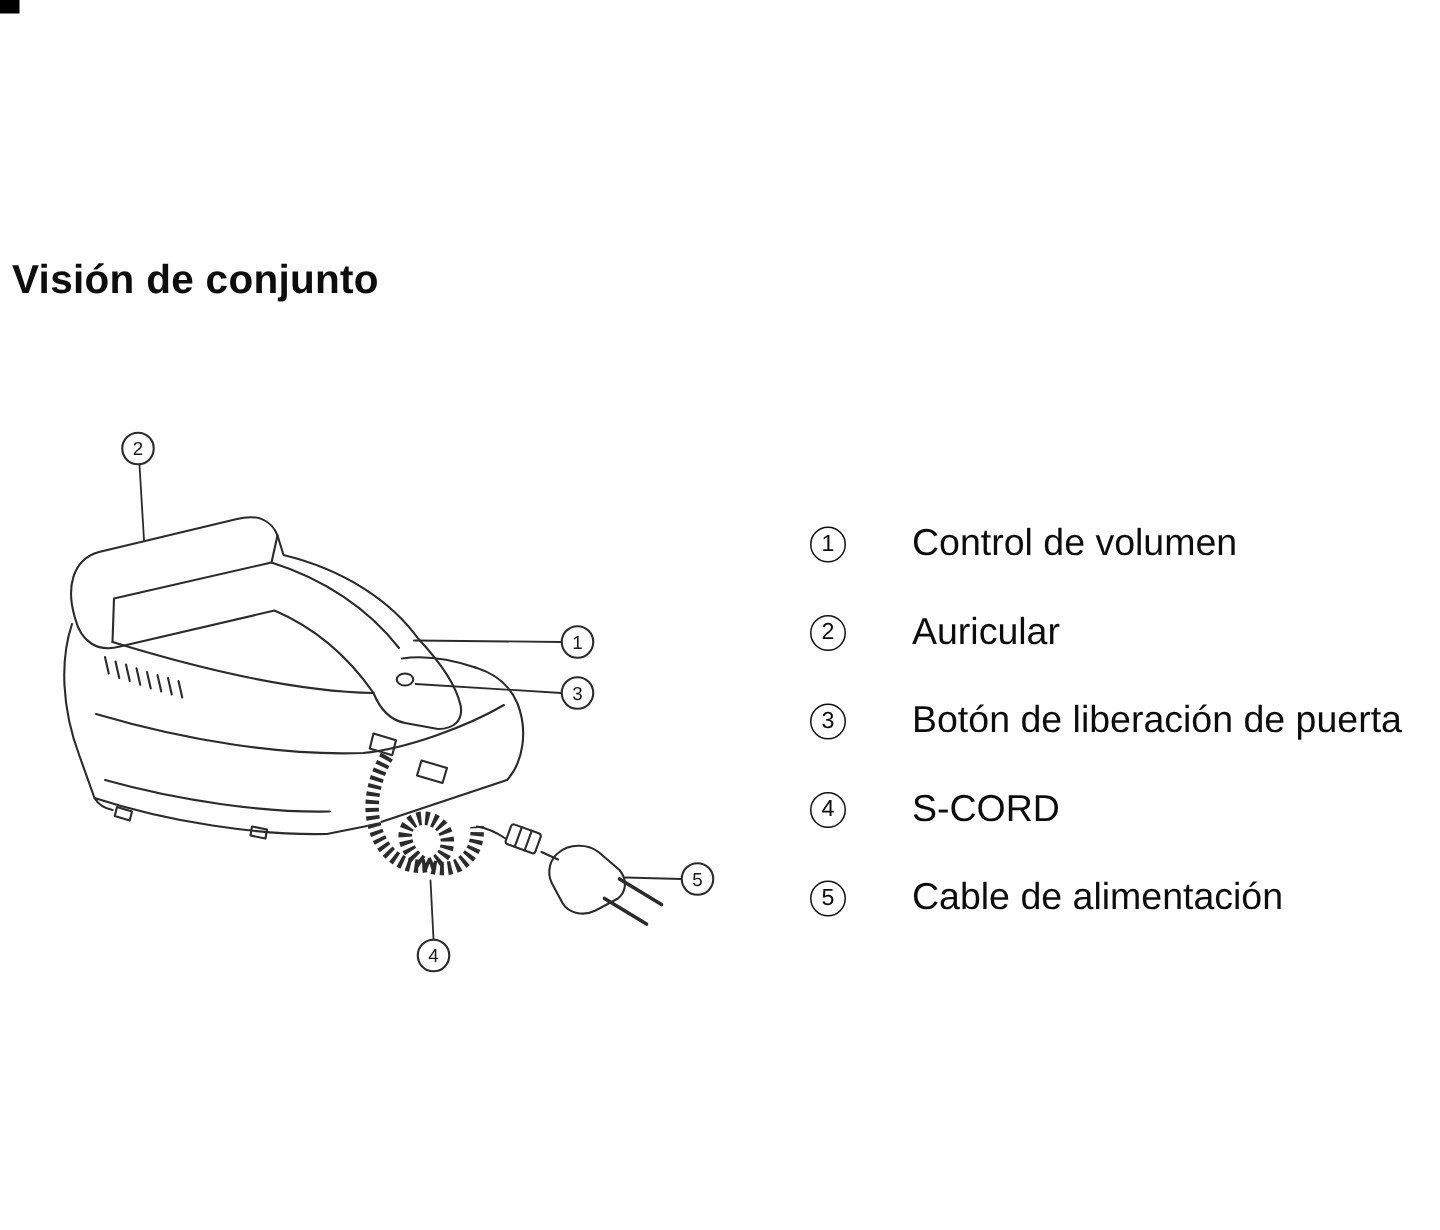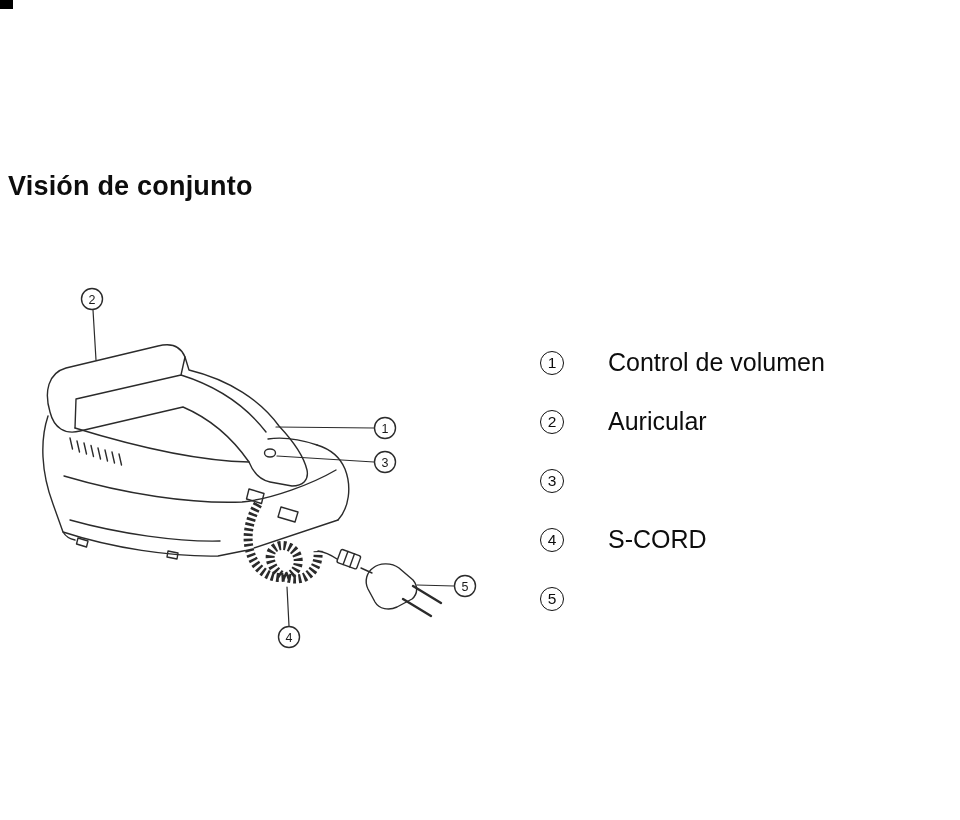--- a/index.html
+++ b/index.html
@@ -131,21 +131,23 @@
   <div class="legend-item">
     <span class="lnum">1</span>
     <span class="llabel">Control de volumen</span>
   </div>
   <div class="legend-item">
     <span class="lnum">2</span>
     <span class="llabel">Auricular</span>
   </div>
   <div class="legend-item">
     <span class="lnum">3</span>
+    <span class="llabel">Botón de liberación de puerta</span>
   </div>
   <div class="legend-item">
     <span class="lnum">4</span>
     <span class="llabel">S-CORD</span>
   </div>
   <div class="legend-item">
     <span class="lnum">5</span>
+    <span class="llabel">Cable de alimentación</span>
   </div>
 </div>
 
 </body></html>

